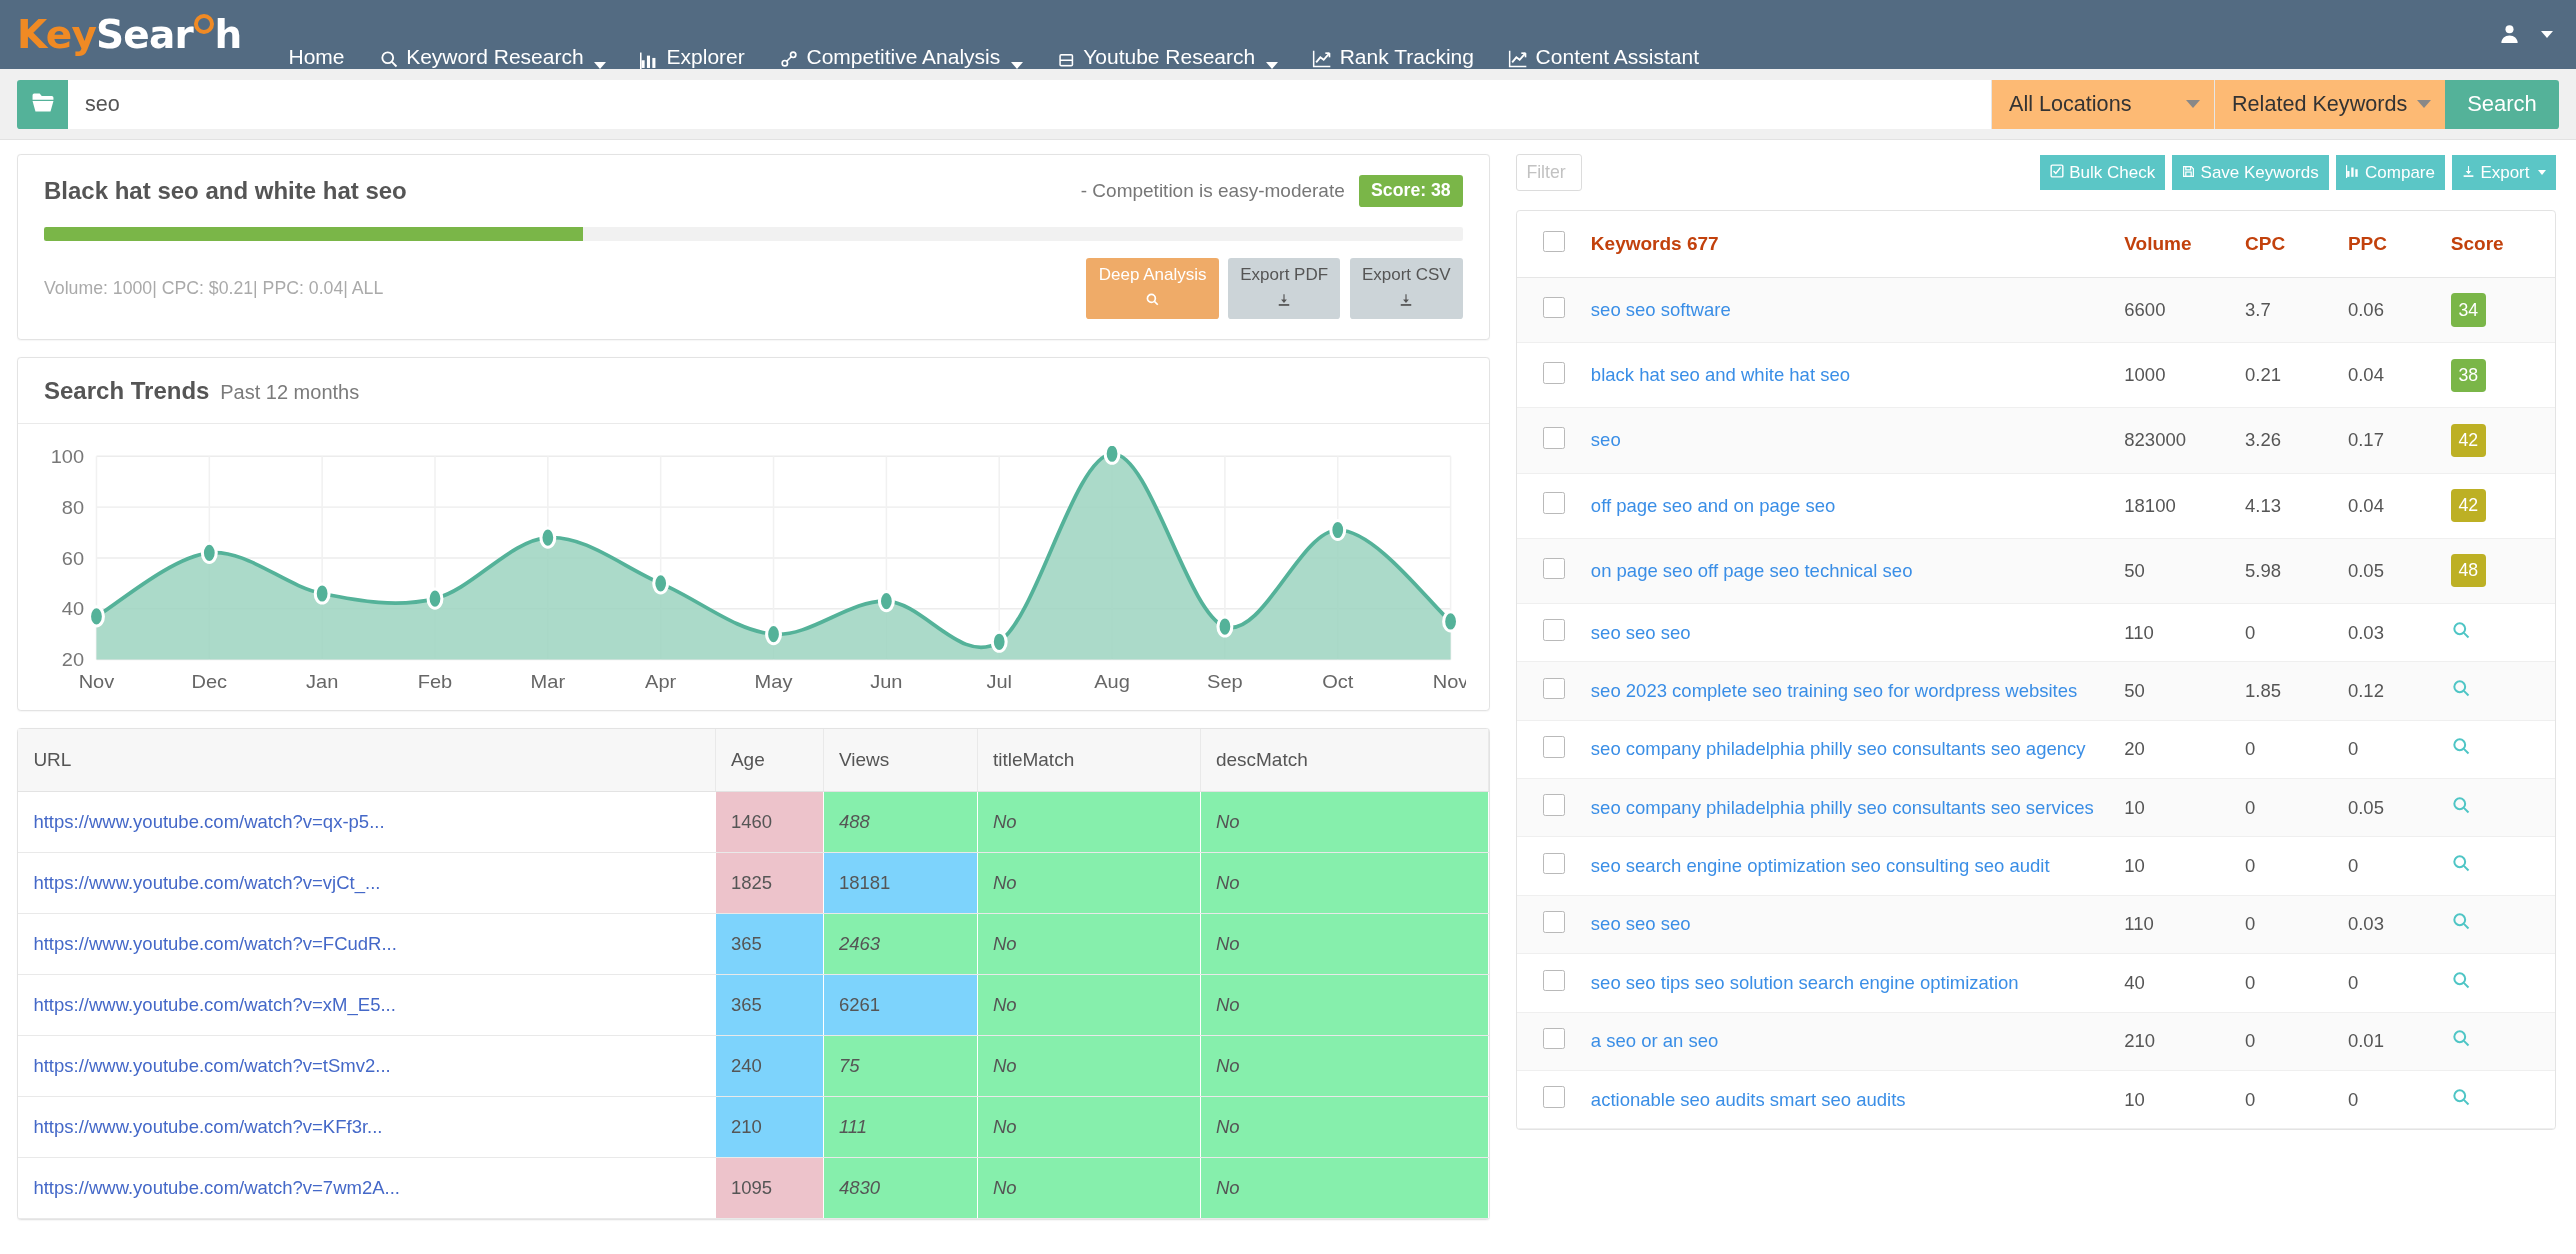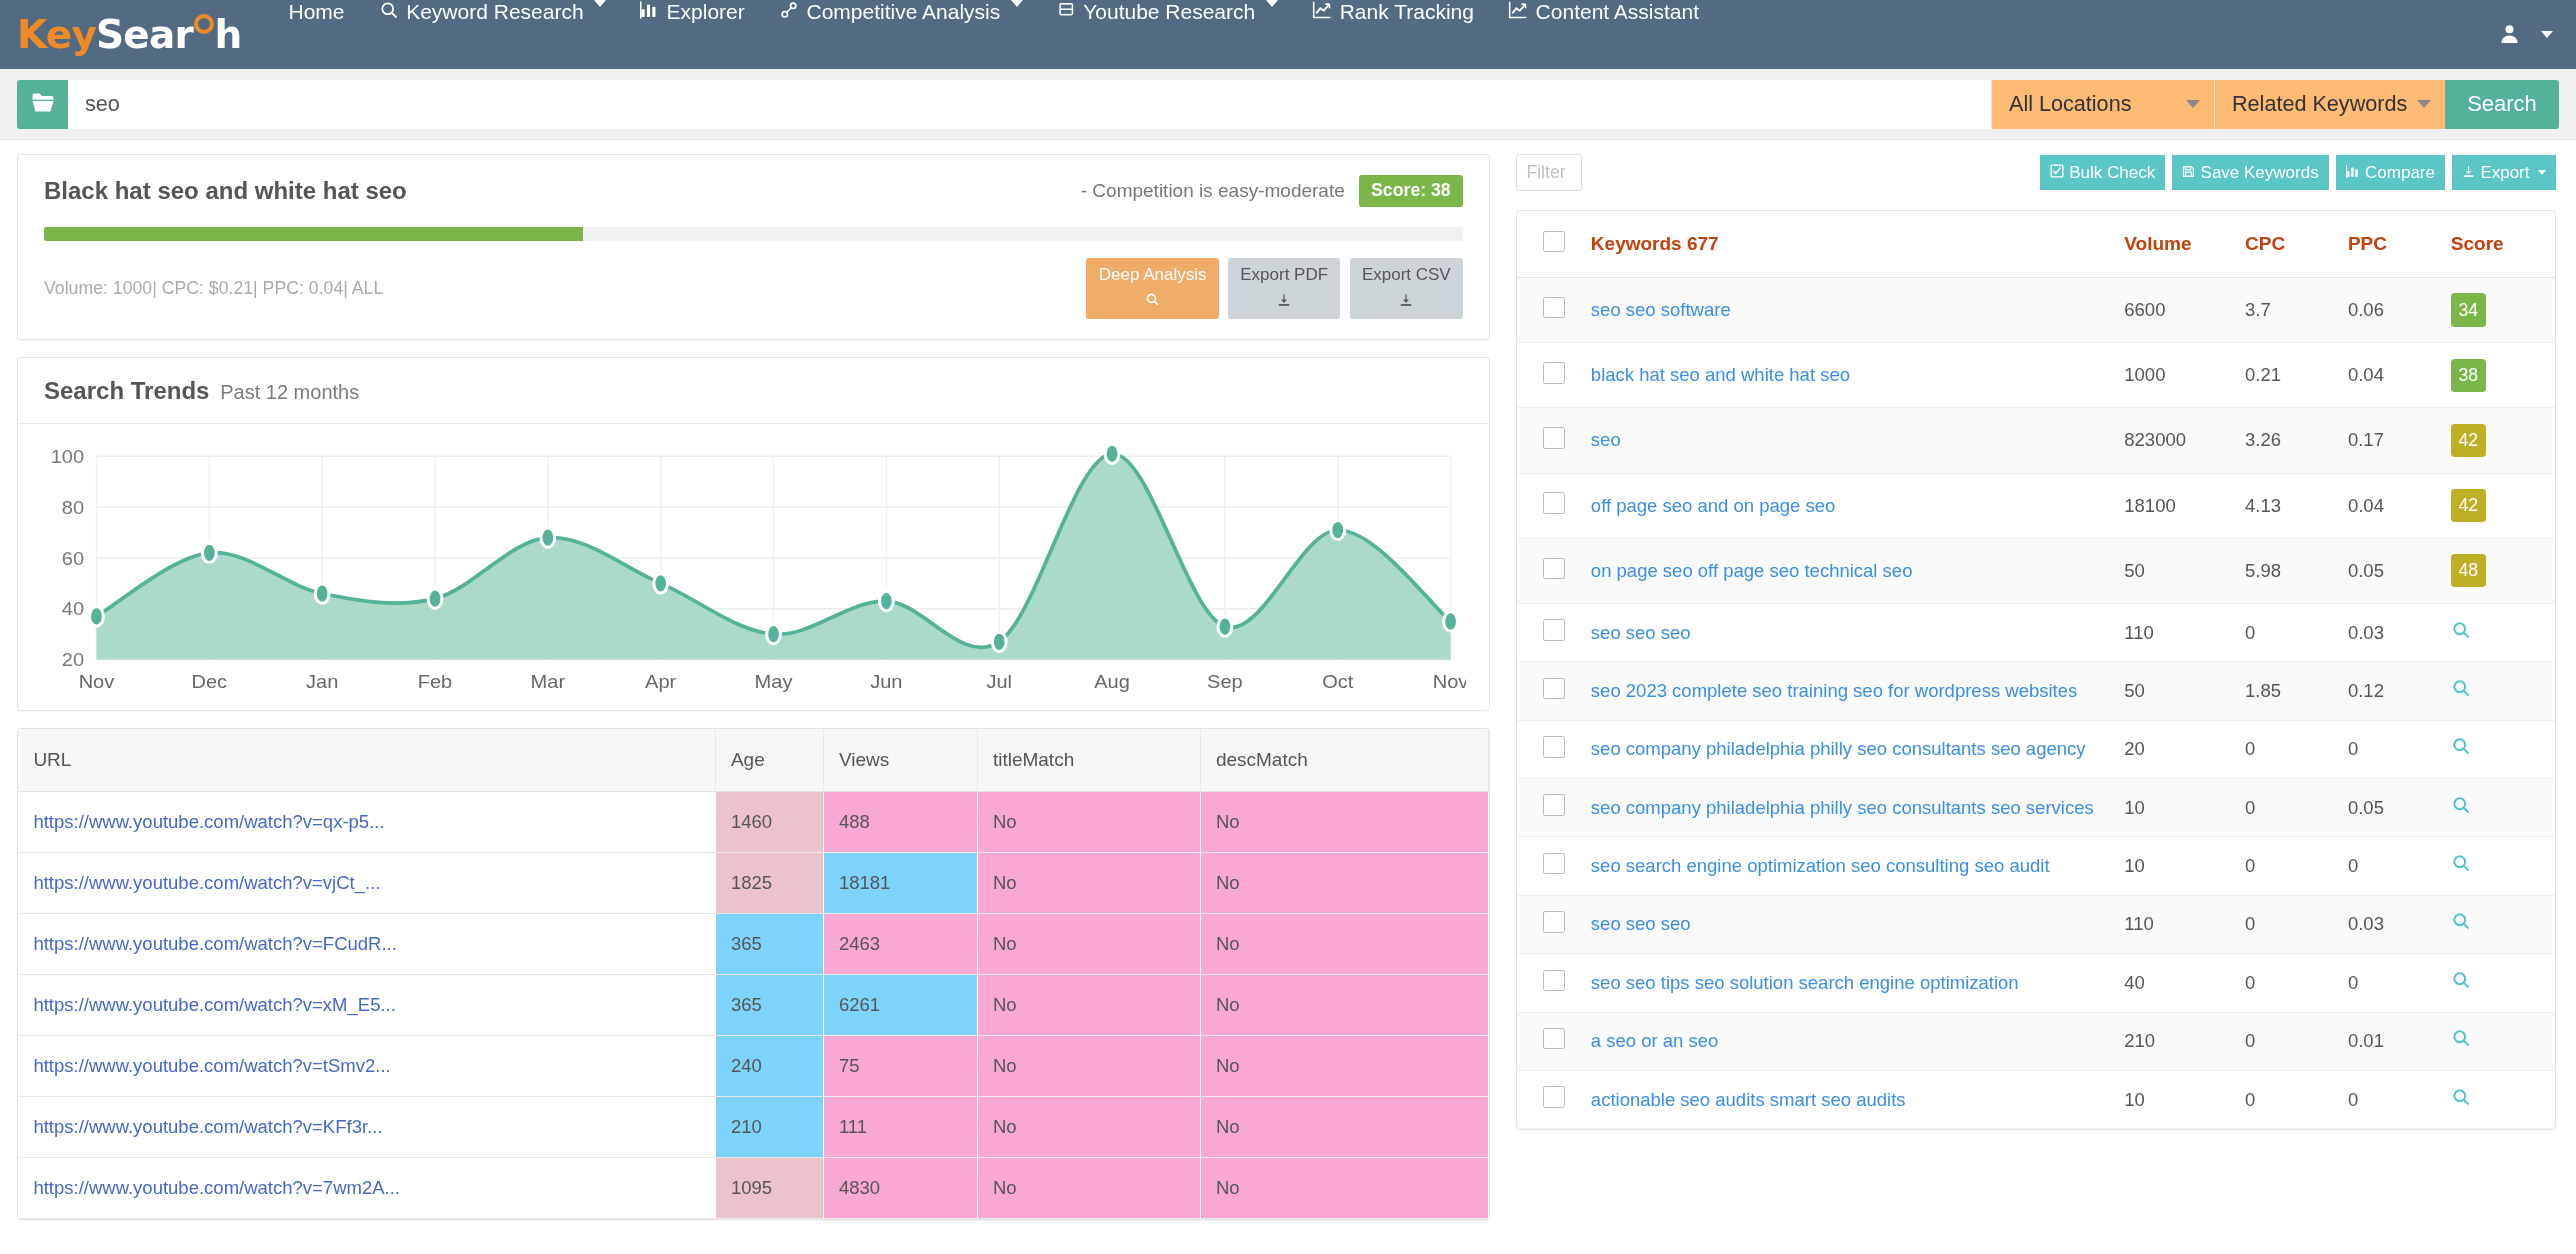--- a/index.html
+++ b/index.html
@@ -22,21 +22,21 @@
   .logo .key { color: #f08a24; }
   .logo .search { color: #ffffff; }
   .logo .ring {
     display: inline-block; width: 20px; height: 20px; border: 4.6px solid #f08a24;
     border-radius: 50%; margin: 0 0.8px; position: relative; top: 1.5px;
   }
   .logo .tail { color: #ffffff; }
 
   .nav-items { display: flex; align-items: center; gap: 0; }
   .nav-item {
-    display: flex; align-items: flex-start; gap: 7.7px;
+    display: flex; align-items: flex-end; gap: 7.7px;
     color: #ffffff; font-size: 21px; padding: 0 17px; height: 69px;
     white-space: nowrap; cursor: pointer;
   }
   .nav-item svg { display: block; }
   .caret {
     width: 0; height: 0; border-left: 6.2px solid transparent;
     border-right: 6.2px solid transparent; border-top: 7px solid #ffffff;
     margin-left: 3.1px;
   }
   .nav-right {
@@ -130,21 +130,21 @@
     font-weight: normal; padding: 20px 15.4px; border-bottom: 0.8px solid #e3e3e3;
     border-right: 0.8px solid #e9e9e9;
   }
   .url-table td {
     font-size: 18.5px; color: #555; padding: 19px 15.4px;
     border-bottom: 0.8px solid #e9e9e9; border-right: 0.8px solid #ffffff;
   }
   .url-table td.u a { color: #4468c8; text-decoration: none; font-size: 18.5px; }
   .c-red { background: #edc3cb; }
   .c-yellow { background: #7dd3fc; margin-left: 39px; }
-  .c-green { background: #f9a8d4; }
+  .c-green { background: #86efac; font-style: italic; }
 
   
   .kw-toolbar { display: flex; align-items: center; margin-bottom: 18.5px; }
   .filter-box {
     width: 66px; height: 37px; border: 0.8px solid #dcdcdc; border-radius: 3.1px;
     background: #fff; display: flex; align-items: center; padding: 0 9.2px;
     font-size: 17.7px; color: #c2c2c2; text-align: right;
   }
   .tb-spacer { flex: 1 1 auto; }
   .tb-btn {

